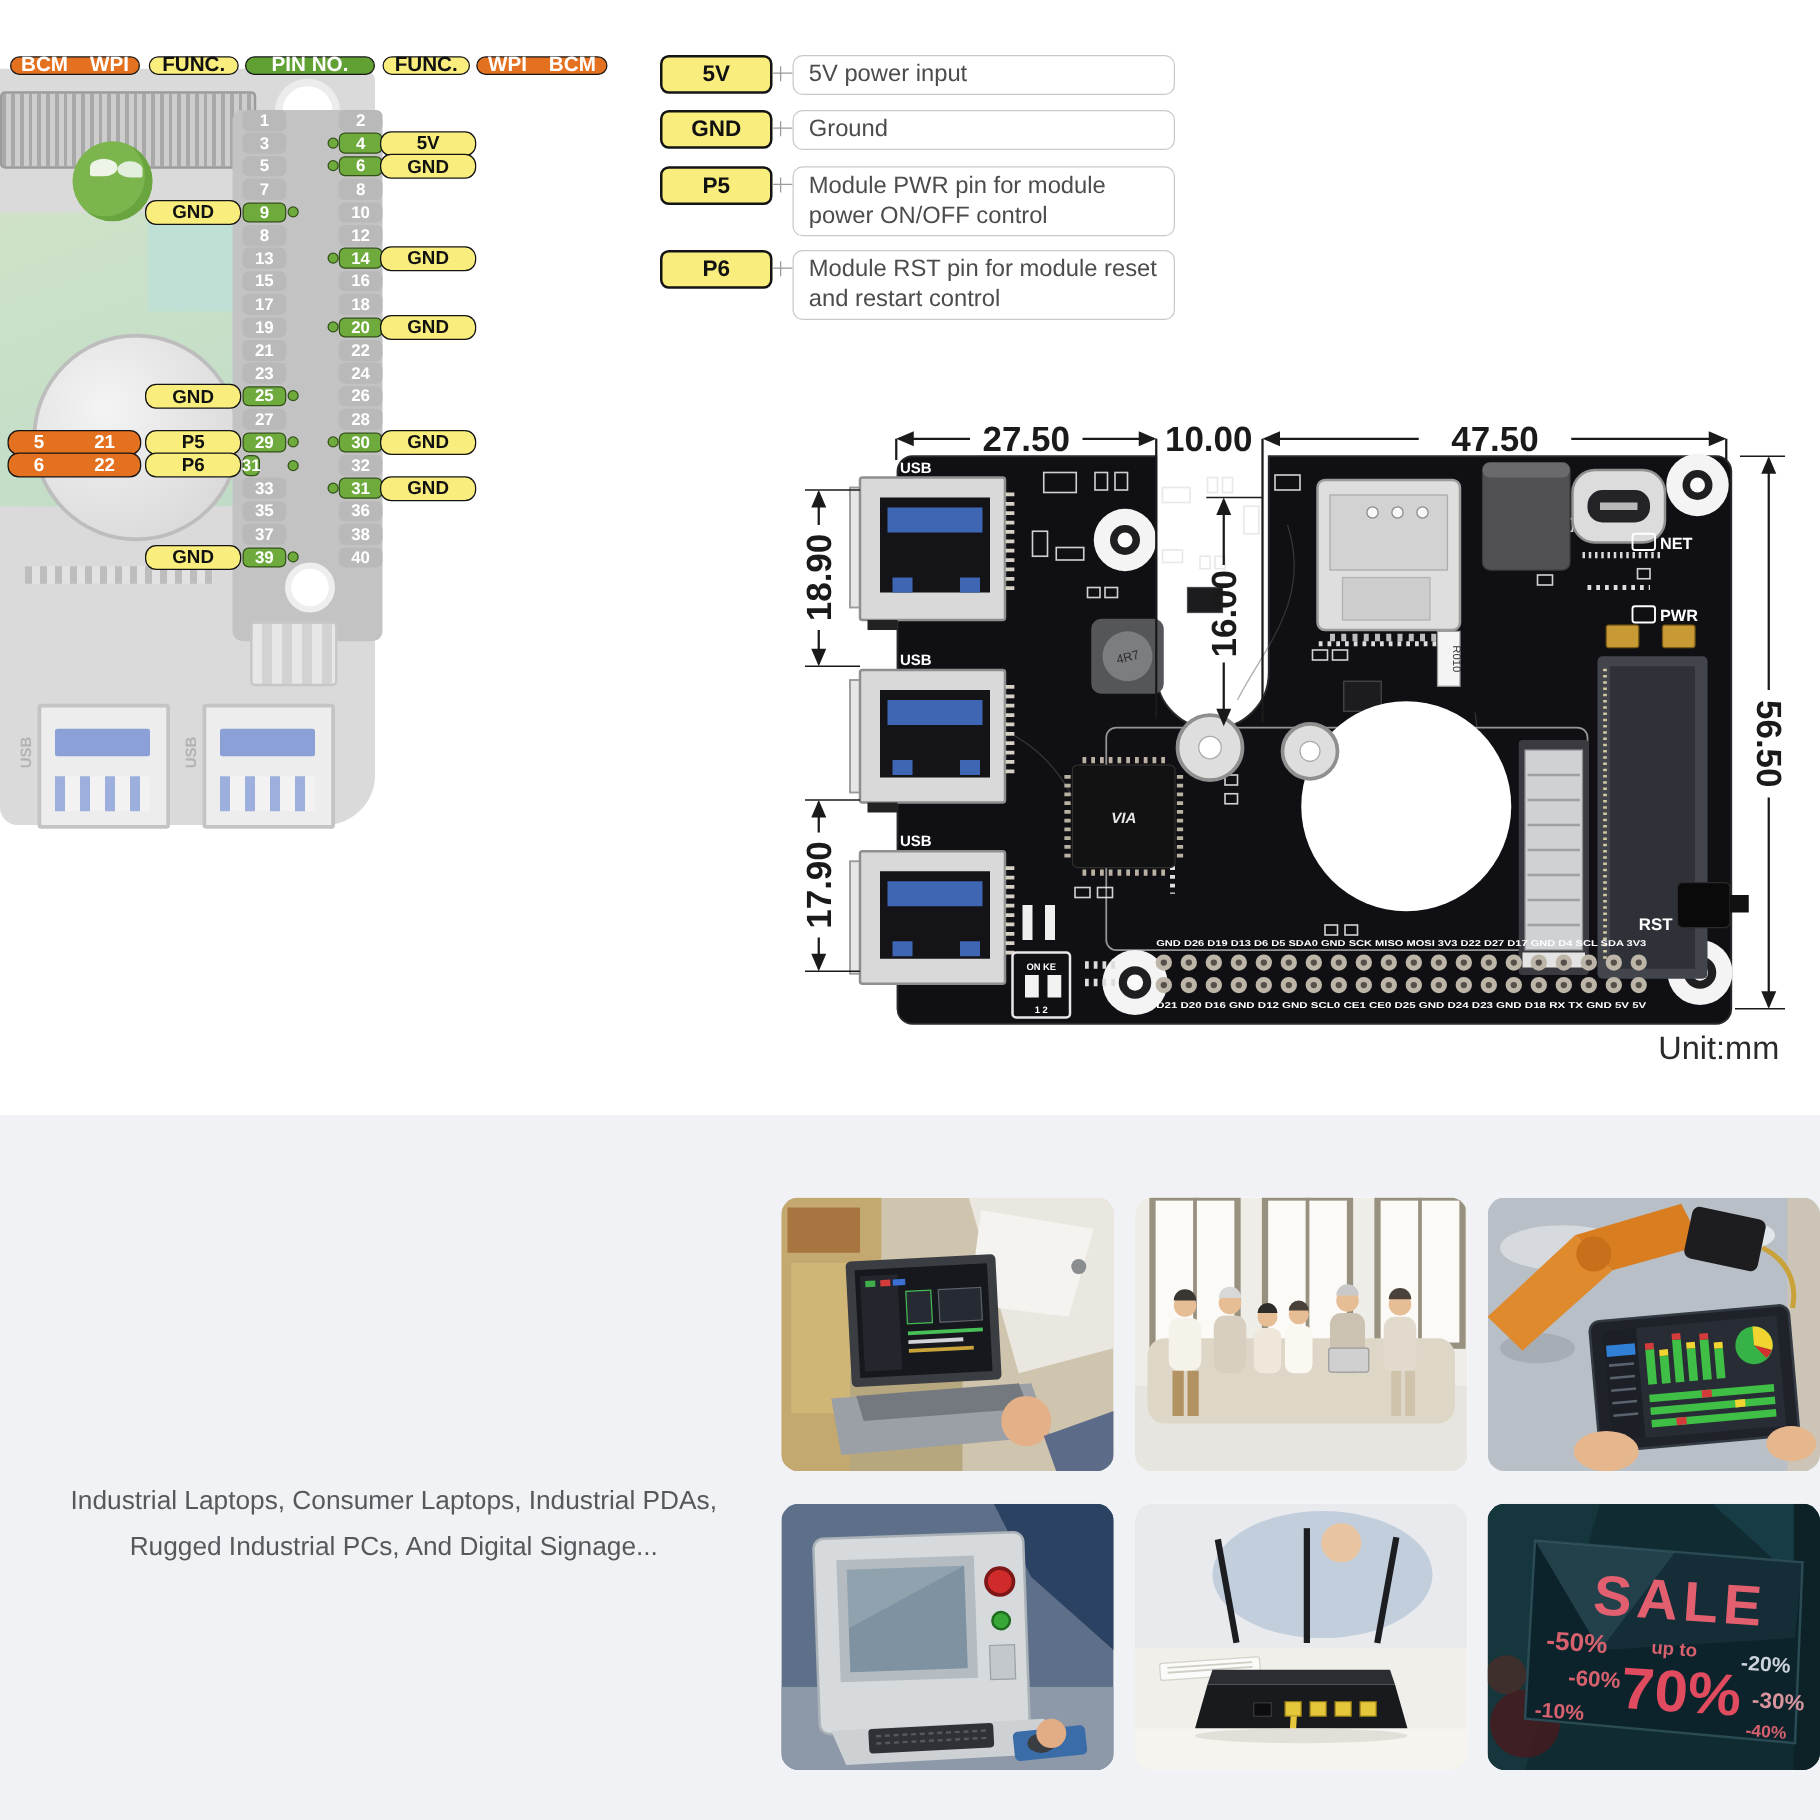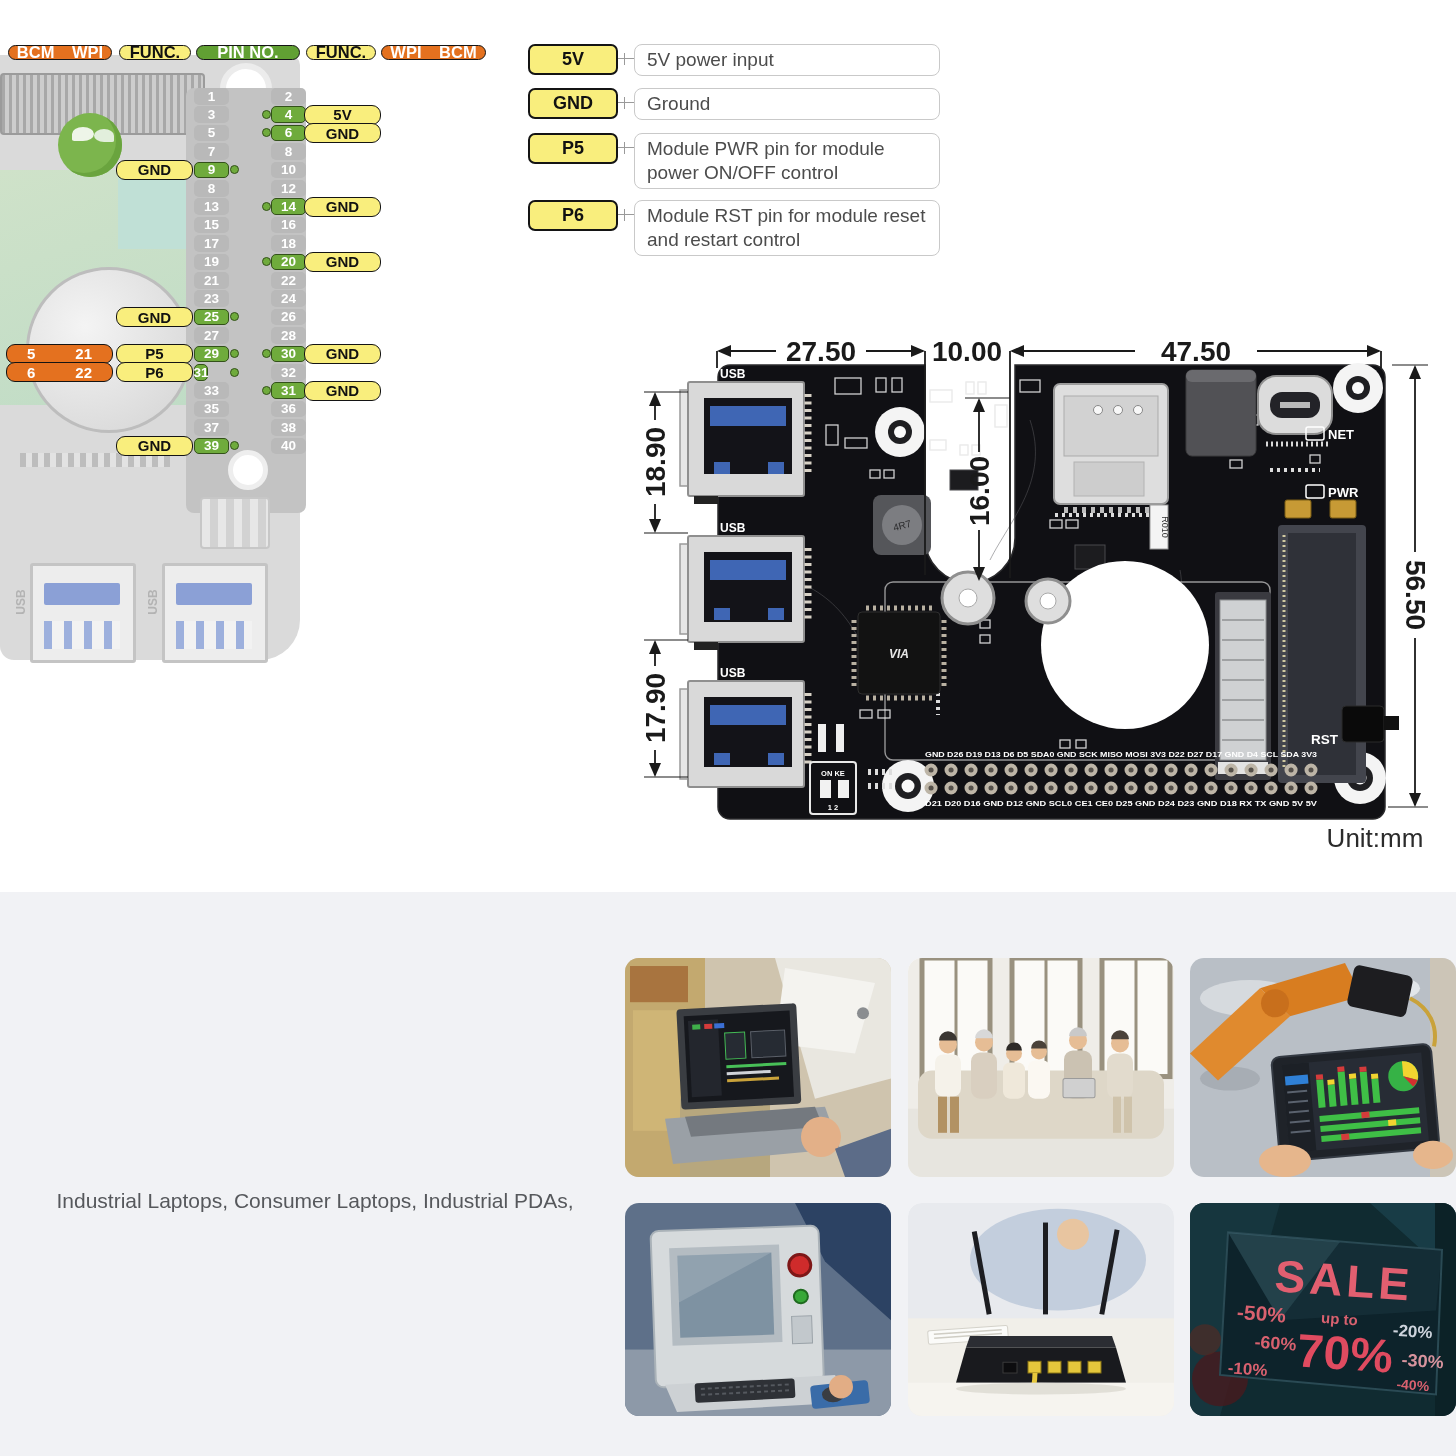--- a/index.html
+++ b/index.html
@@ -436,20 +436,21 @@
       <polygon points="785,45 779,59 791,59" stroke="none"></polygon>
           <polygon points="785,487 779,473 791,473" stroke="none"></polygon>
       <text transform="translate(785,275) rotate(90)" text-anchor="middle" dominant-baseline="central" stroke="none">56.50</text>
     </g>
     <text x="745" y="527" font-size="26" fill="#2b2b2b" text-anchor="middle" font-family="Liberation Sans, sans-serif">Unit:mm</text>
   </svg>
   </div>
 
   <div class="apps-bg"></div>
   <div class="apps-line" style="top:1189px;">Industrial Laptops, Consumer Laptops, Industrial PDAs,</div>
+  <div class="apps-line" style="top:1226px;">Rugged Industrial PCs, And Digital Signage...</div>
 
   <div class="app-card r1 c1">
     <svg viewBox="0 0 266 218" preserveAspectRatio="none">
       <rect width="266" height="218" fill="#cfc4ae"></rect>
       <rect x="0" y="0" width="80" height="218" fill="#c3a96f"></rect>
       <rect x="5" y="8" width="58" height="36" fill="#a8743f"></rect>
       <rect x="8" y="52" width="50" height="120" fill="#d2b878" opacity="0.8"></rect>
       <rect x="55" y="140" width="90" height="78" fill="#b7a77e"></rect>
       <path d="M150,0 L266,0 L266,120 L190,140 Z" fill="#e9e7e0"></path>
       <path d="M160,10 L250,25 L230,95 L150,85 Z" fill="#f4f3ef"></path>

